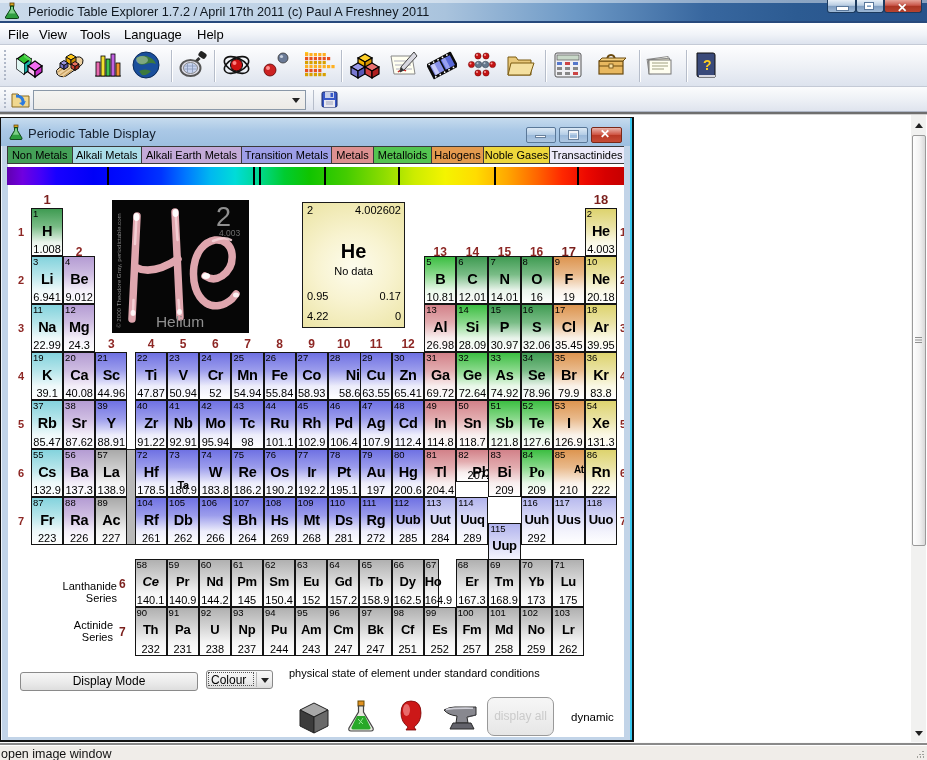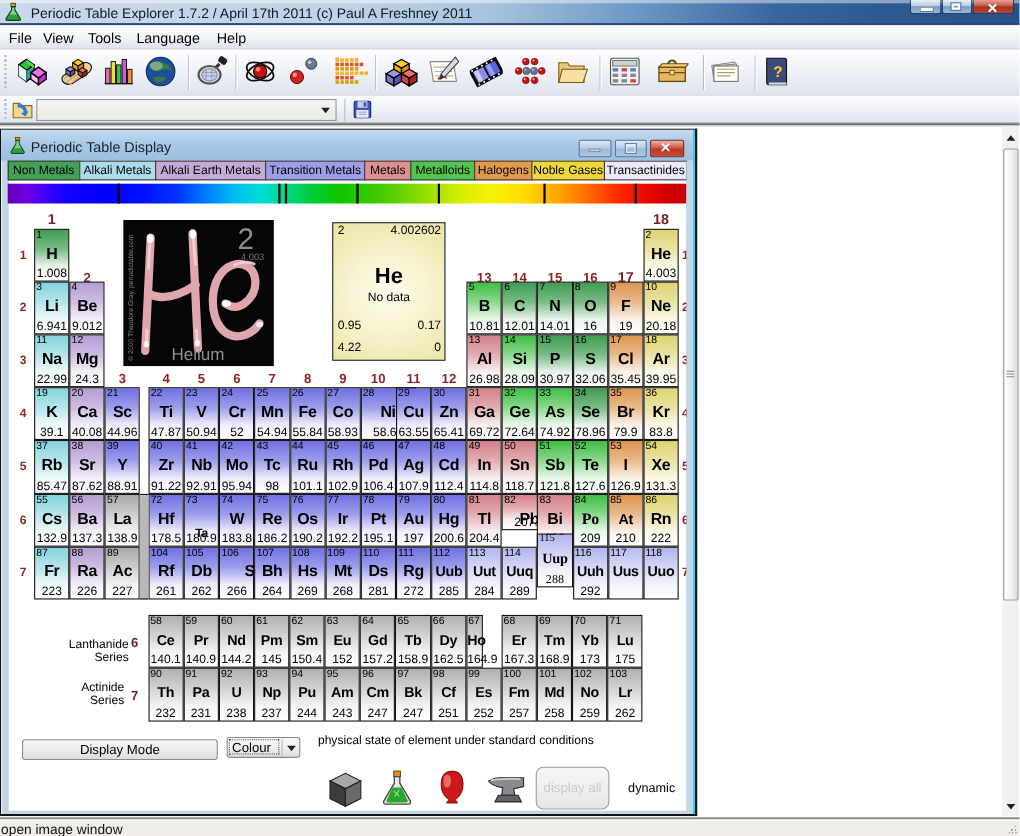--- a/index.html
+++ b/index.html
@@ -683,21 +683,21 @@
     <span class="csym" style="font-size:14.5px;">Bi</span>
     <span class="cmass">209</span>
   </div>
 <div class="cell" style="left:520.6px;top:448.5px;width:32.2px;height:48.2px;background:linear-gradient(180deg,#3cbe42 0%,#8ad98c 38%,#e9f8e9 72%,#ffffff 100%);">
     <span class="cnum">84</span>
     <span class="csym" style="font-size:14.5px;font-family:Liberation Serif, serif;">Po</span>
     <span class="cmass">209</span>
   </div>
 <div class="cell" style="left:552.7px;top:448.5px;width:32.2px;height:48.2px;background:linear-gradient(180deg,#dd9550 0%,#e9ba8c 38%,#faf1e8 72%,#ffffff 100%);">
     <span class="cnum">85</span>
-    <span class="csym" style="font-size:13px;">At</span>
+    <span class="csym" style="font-size:10px;text-align:right;">At</span>
     <span class="cmass">210</span>
   </div>
 <div class="cell" style="left:584.8px;top:448.5px;width:32.2px;height:48.2px;background:linear-gradient(180deg,#ddd36e 0%,#eae3a4 38%,#faf8e4 72%,#ffffff 100%);">
     <span class="cnum">86</span>
     <span class="csym" style="font-size:14.5px;">Rn</span>
     <span class="cmass">222</span>
   </div>
 <div class="cell" style="left:31.0px;top:496.6px;width:32.2px;height:48.2px;background:linear-gradient(180deg,#84d3dd 0%,#b5e5ea 38%,#eef9fa 72%,#ffffff 100%);">
     <span class="cnum">87</span>
     <span class="csym" style="font-size:14.5px;">Fr</span>
@@ -761,42 +761,42 @@
 <div class="cell" style="left:424.2px;top:496.6px;width:32.2px;height:48.2px;background:linear-gradient(180deg,#b2b4ee 0%,#d4d5f5 38%,#f2f2fc 72%,#ffffff 100%);">
     <span class="cnum">113</span>
     <span class="csym" style="font-size:13px;">Uut</span>
     <span class="cmass">284</span>
   </div>
 <div class="cell" style="left:456.3px;top:496.6px;width:32.2px;height:48.2px;background:linear-gradient(180deg,#b2b4ee 0%,#d4d5f5 38%,#f2f2fc 72%,#ffffff 100%);">
     <span class="cnum">114</span>
     <span class="csym" style="font-size:13px;">Uuq</span>
     <span class="cmass">289</span>
   </div>
-<div class="cell" style="left:488.4px;top:485px;width:32.2px;height:49px;background:linear-gradient(180deg,#b2b4ee 0%,#d4d5f5 38%,#f2f2fc 72%,#ffffff 100%);font-family:Liberation Serif, serif;">
+<div class="cell" style="left:488.4px;top:523px;width:32.2px;height:49px;background:linear-gradient(180deg,#b2b4ee 0%,#d4d5f5 38%,#f2f2fc 72%,#ffffff 100%);">
     <span class="cnum">115</span>
     <span class="csym" style="font-size:13px;">Uup</span>
     <span class="cmass">288</span>
   </div>
 <div class="cell" style="left:520.6px;top:496.6px;width:32.2px;height:48.2px;background:linear-gradient(180deg,#b2b4ee 0%,#d4d5f5 38%,#f2f2fc 72%,#ffffff 100%);">
     <span class="cnum">116</span>
     <span class="csym" style="font-size:13px;">Uuh</span>
     <span class="cmass">292</span>
   </div>
 <div class="cell" style="left:552.7px;top:496.6px;width:32.2px;height:48.2px;background:linear-gradient(180deg,#b8baee 0%,#d8d9f6 38%,#f3f3fc 72%,#ffffff 100%);">
     <span class="cnum">117</span>
     <span class="csym" style="font-size:13px;">Uus</span>
   </div>
 <div class="cell" style="left:584.8px;top:496.6px;width:32.2px;height:48.2px;background:linear-gradient(180deg,#b2b4ee 0%,#d4d5f5 38%,#f2f2fc 72%,#ffffff 100%);">
     <span class="cnum">118</span>
     <span class="csym" style="font-size:13px;">Uuo</span>
   </div>
 <div class="abs" style="left:127.1px;top:448.5px;width:8.1px;height:96.3px;background:#b8b8b8;border-top:1px solid #141414;border-bottom:1px solid #141414;box-sizing:border-box;"></div>
 <div class="cell" style="left:134.5px;top:559.0px;width:32.2px;height:48.4px;background:linear-gradient(180deg,#b0b0b0 0%,#d2d2d2 38%,#f4f4f4 72%,#ffffff 100%);">
     <span class="cnum">58</span>
-    <span class="csym" style="font-size:13px;">Ce</span>
+    <span class="csym" style="font-size:13px;font-style:italic;">Ce</span>
     <span class="cmass">140.1</span>
   </div>
 <div class="cell" style="left:166.6px;top:559.0px;width:32.2px;height:48.4px;background:linear-gradient(180deg,#b0b0b0 0%,#d2d2d2 38%,#f4f4f4 72%,#ffffff 100%);">
     <span class="cnum">59</span>
     <span class="csym" style="font-size:13px;">Pr</span>
     <span class="cmass">140.9</span>
   </div>
 <div class="cell" style="left:198.8px;top:559.0px;width:32.2px;height:48.4px;background:linear-gradient(180deg,#b0b0b0 0%,#d2d2d2 38%,#f4f4f4 72%,#ffffff 100%);">
     <span class="cnum">60</span>
     <span class="csym" style="font-size:13px;">Nd</span>

